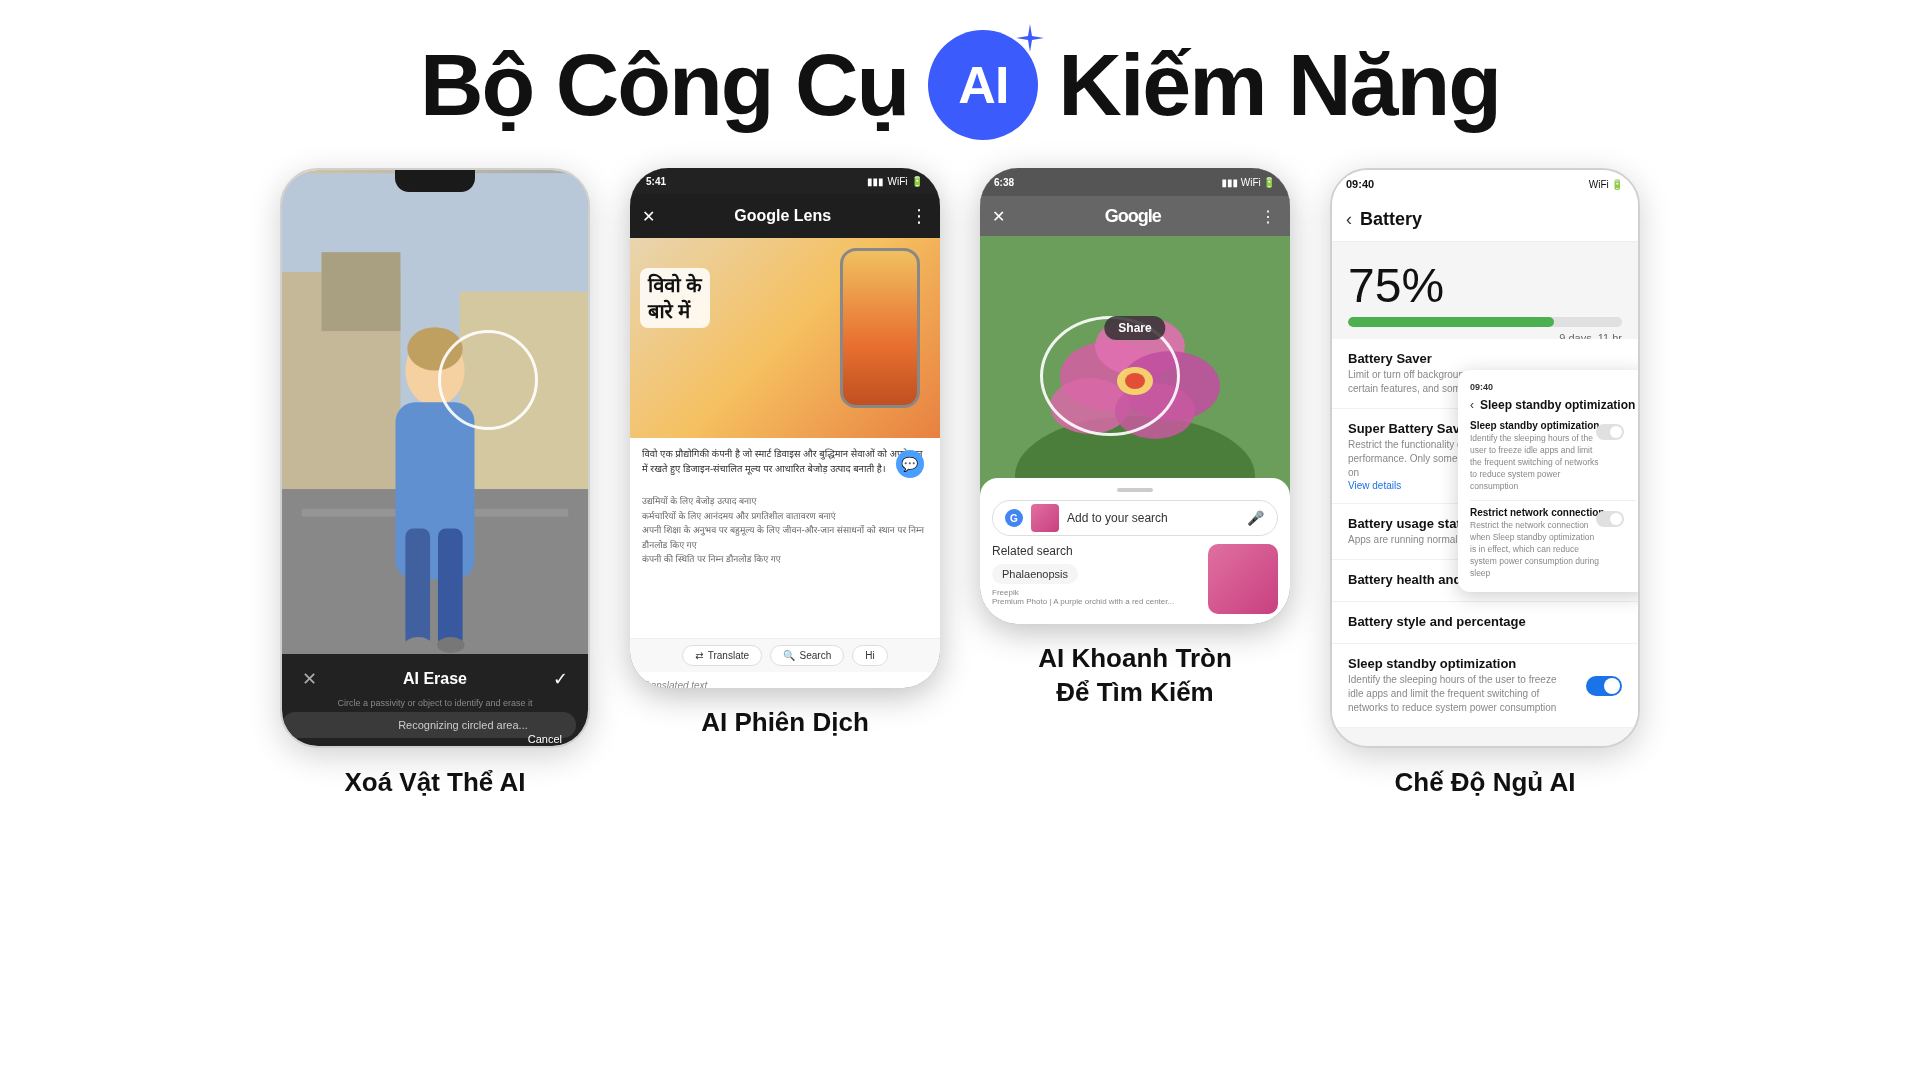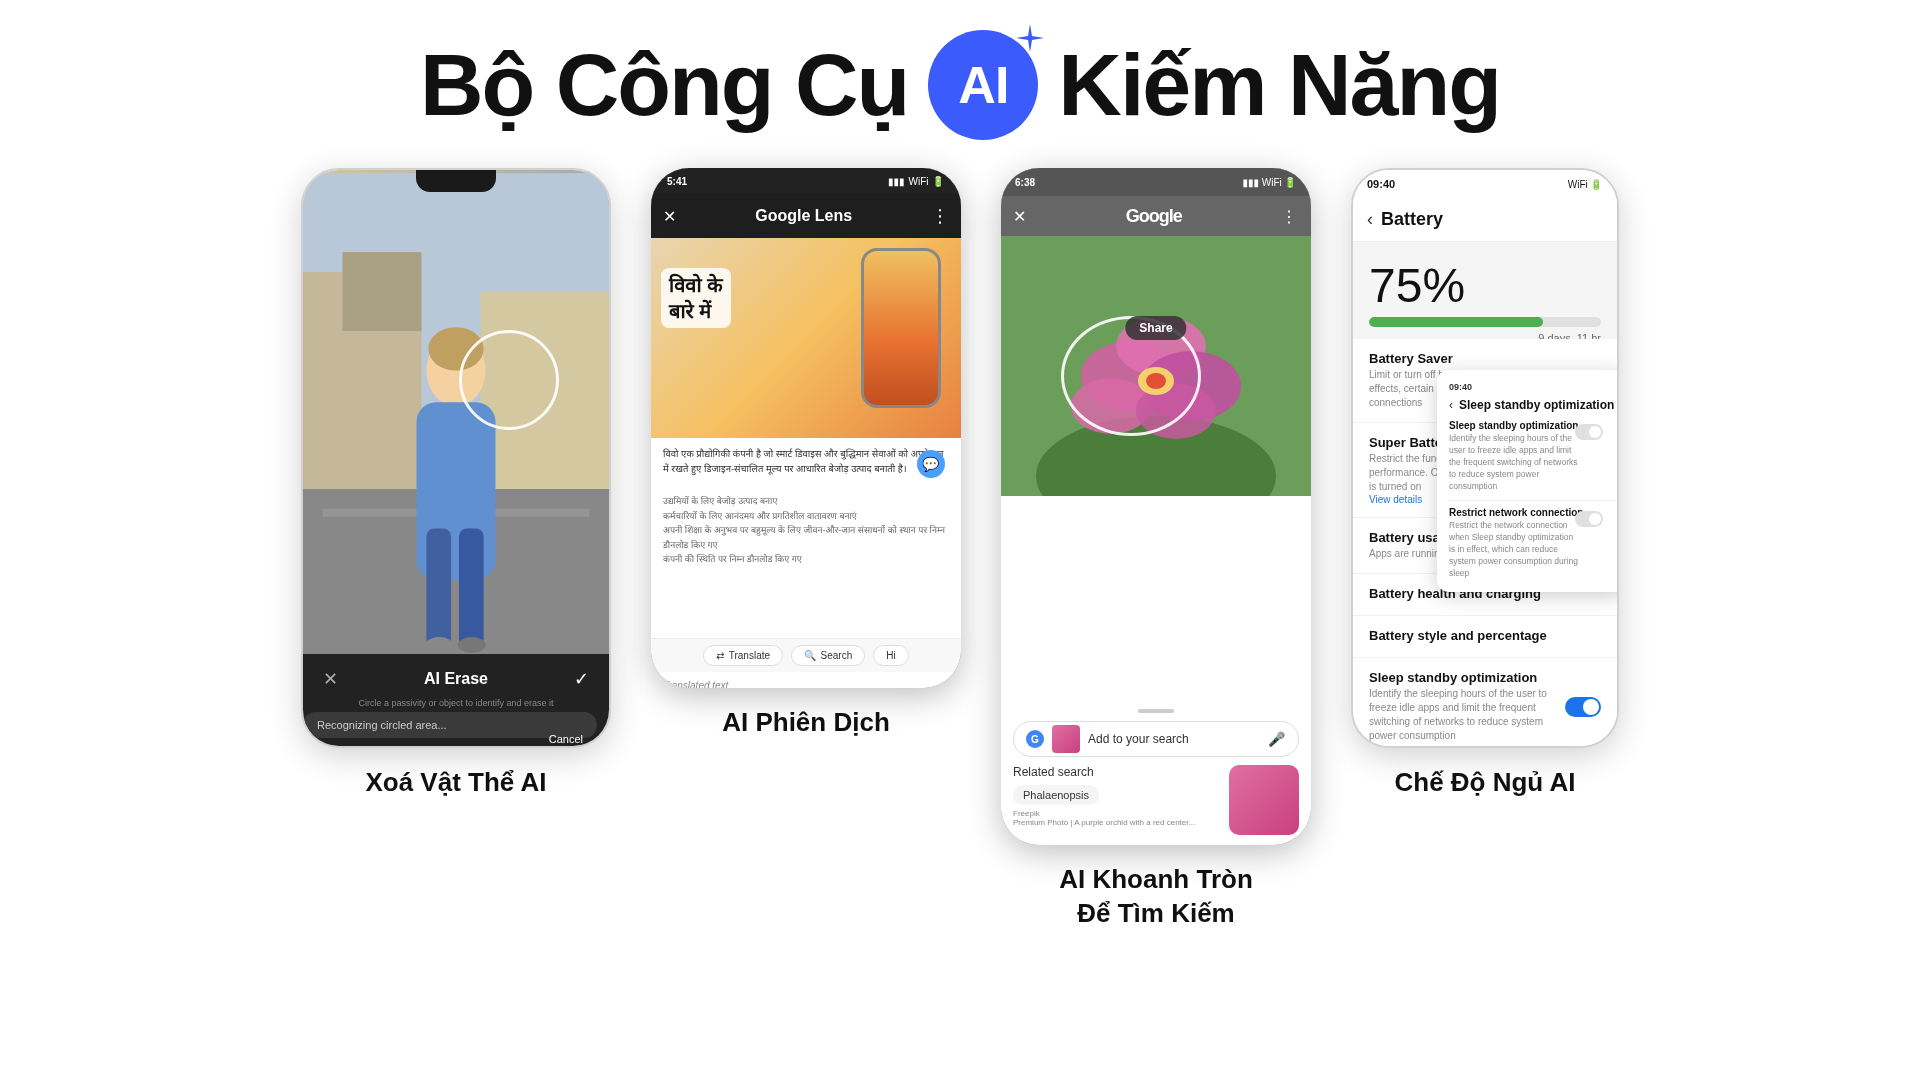--- a/index.html
+++ b/index.html
@@ -182,21 +182,21 @@
     .phone1-recognizing {
       position: absolute;
       bottom: 8px;
       left: 0;
       right: 12px;
       height: 26px;
       background: #3a3a3a;
       border-radius: 14px;
       display: flex;
       align-items: center;
-      justify-content: space-between;
+      justify-content: flex-end;
       padding: 0 14px;
     }
     .phone1-recognizing-text {
       font-size: 11px;
       color: #ccc;
     }
     .phone1-cancel {
       font-size: 11px;
       color: #fff;
       font-weight: 400;
@@ -341,21 +341,21 @@
       color: #666;
       padding: 4px 12px;
       display: flex;
       align-items: center;
       gap: 8px;
     }
 
     
     .phone3 {
       width: 310px;
-      height: 677px;
+      height: 456px;
     }
     .phone3-screen {
       background: #fff;
       width: 100%;
       height: 100%;
       position: relative;
     }
     .phone3-status-bar {
       height: 28px;
       background: #555;
@@ -476,21 +476,21 @@
       border-radius: 10px;
     }
     .phone3-freepik-caption {
       font-size: 8px;
       color: #888;
       padding: 4px 0;
     }
 
     
     .phone4 {
-      width: 268px;
+      width: 310px;
       height: 580px;
     }
     .phone4-screen {
       background: #f5f5f5;
       width: 100%;
       height: 100%;
       position: relative;
     }
     .phone4-status-bar {
       height: 28px;

